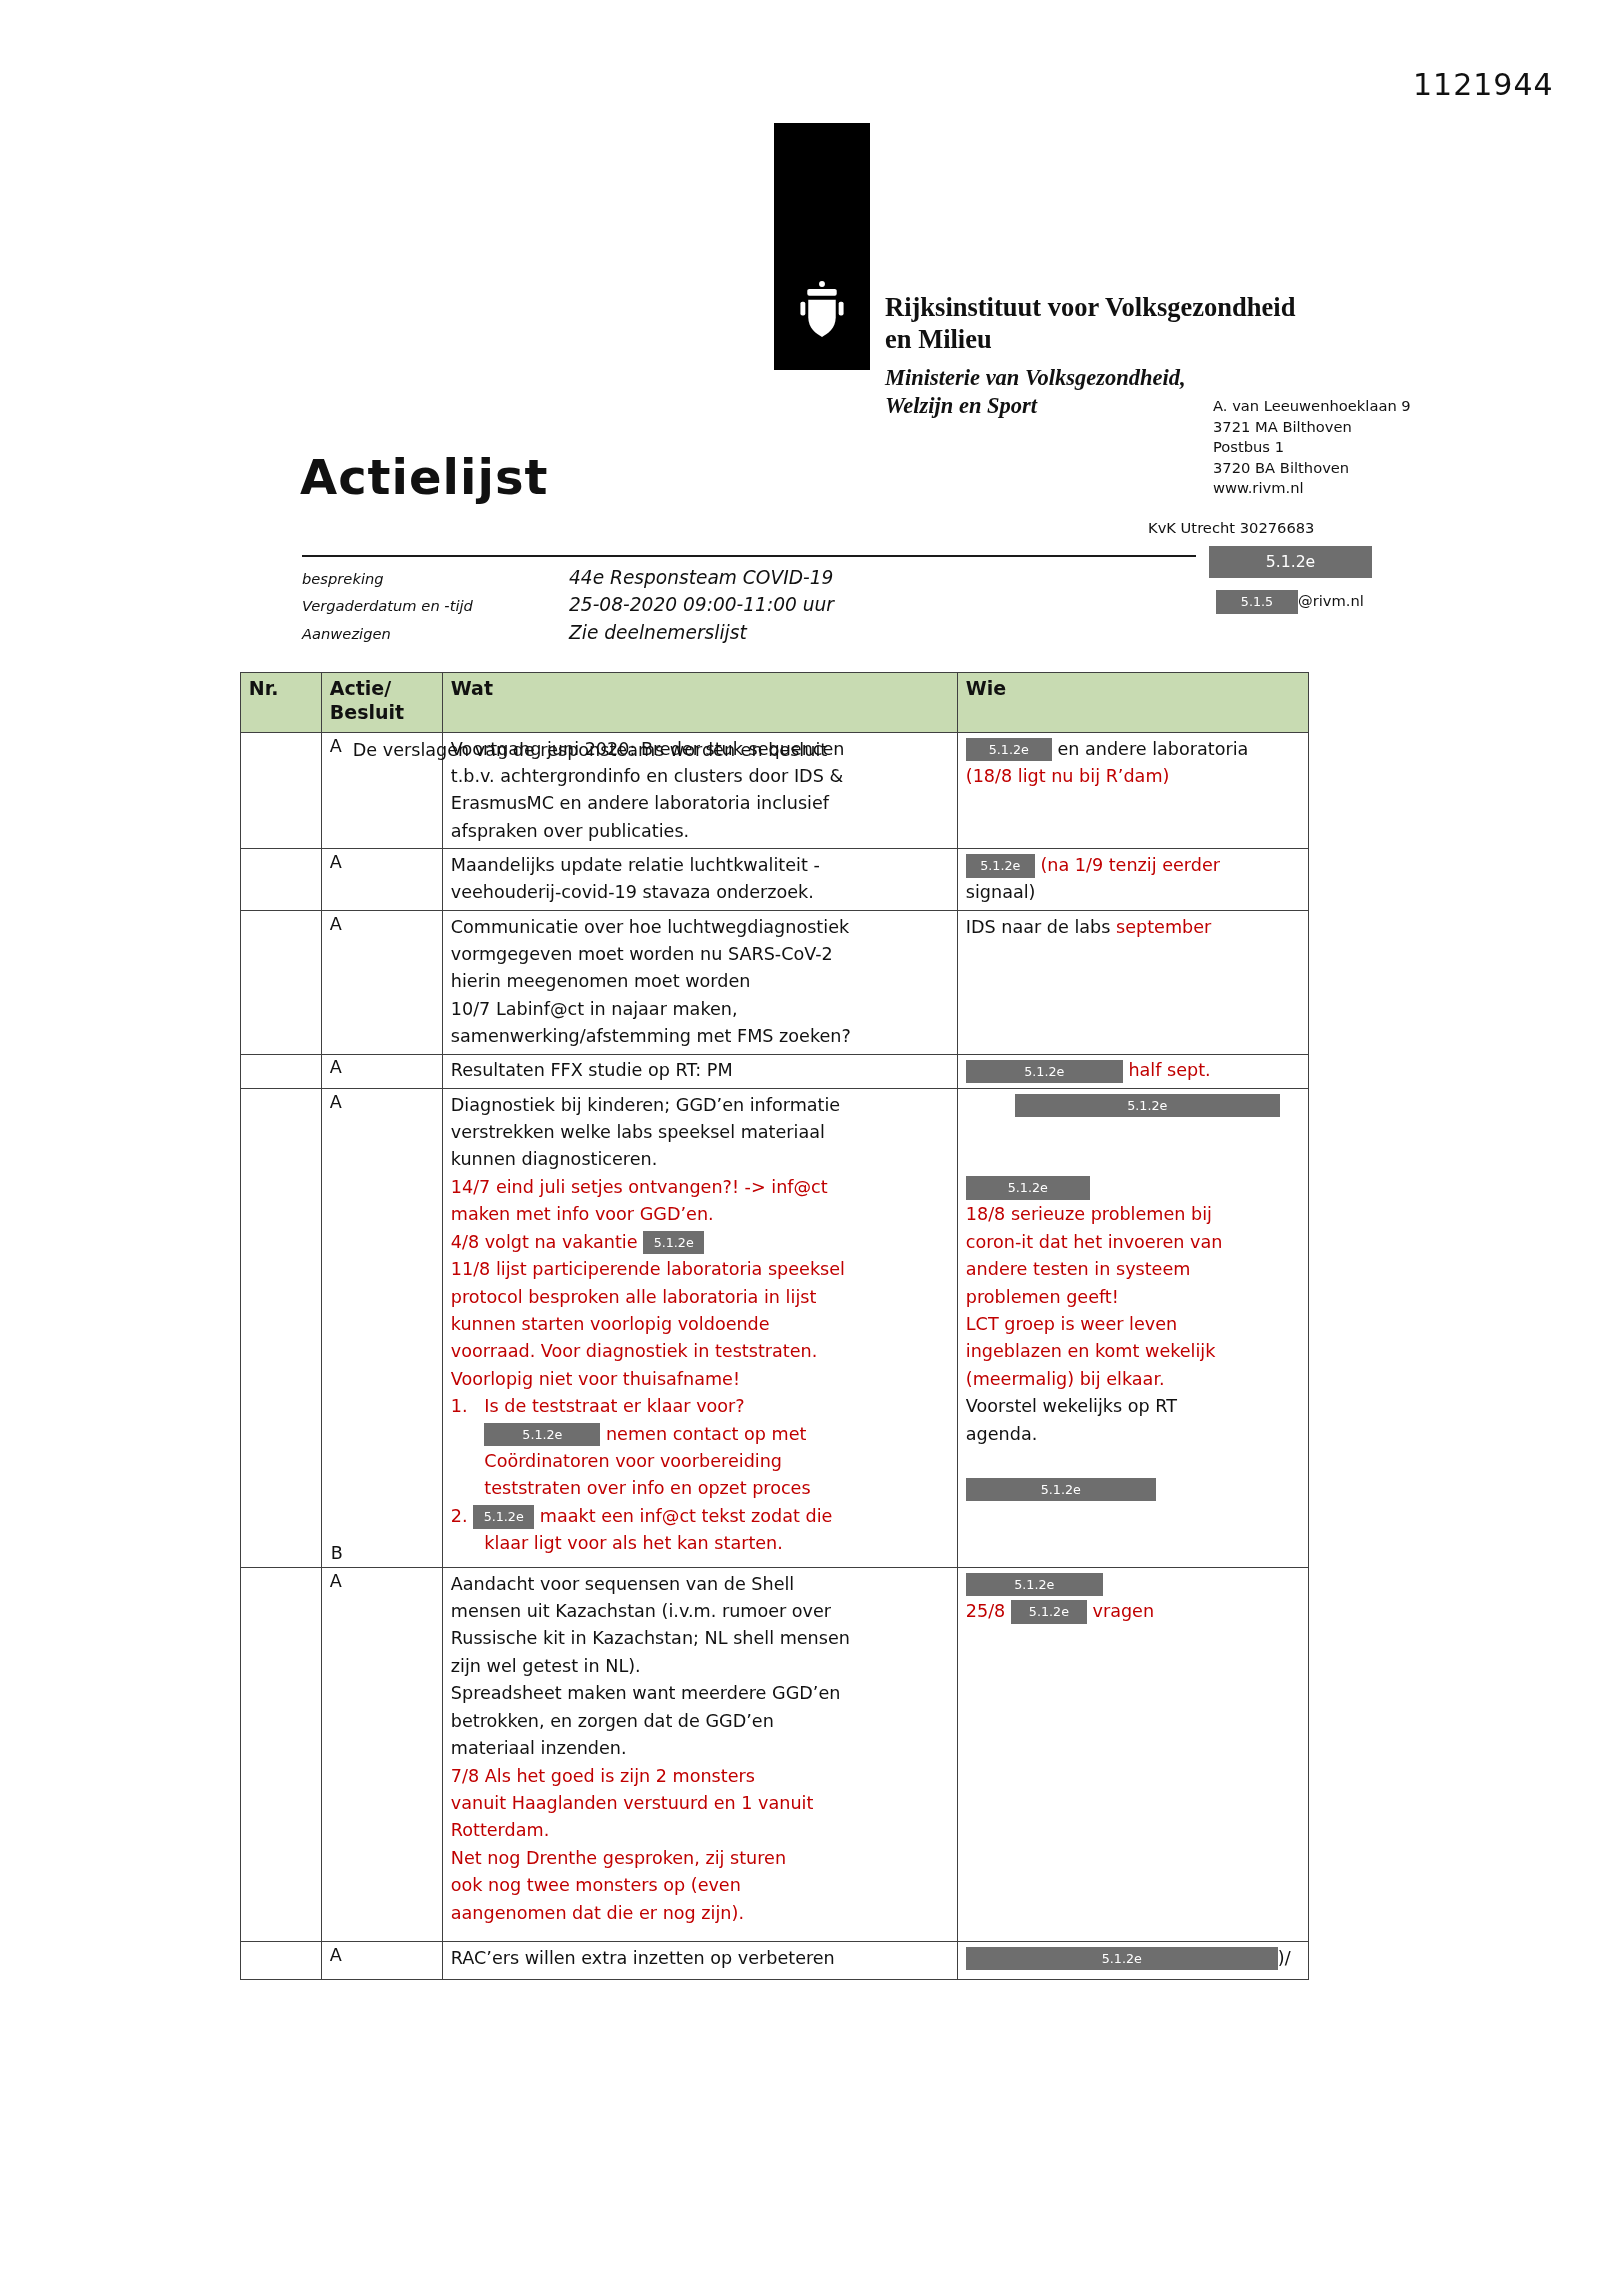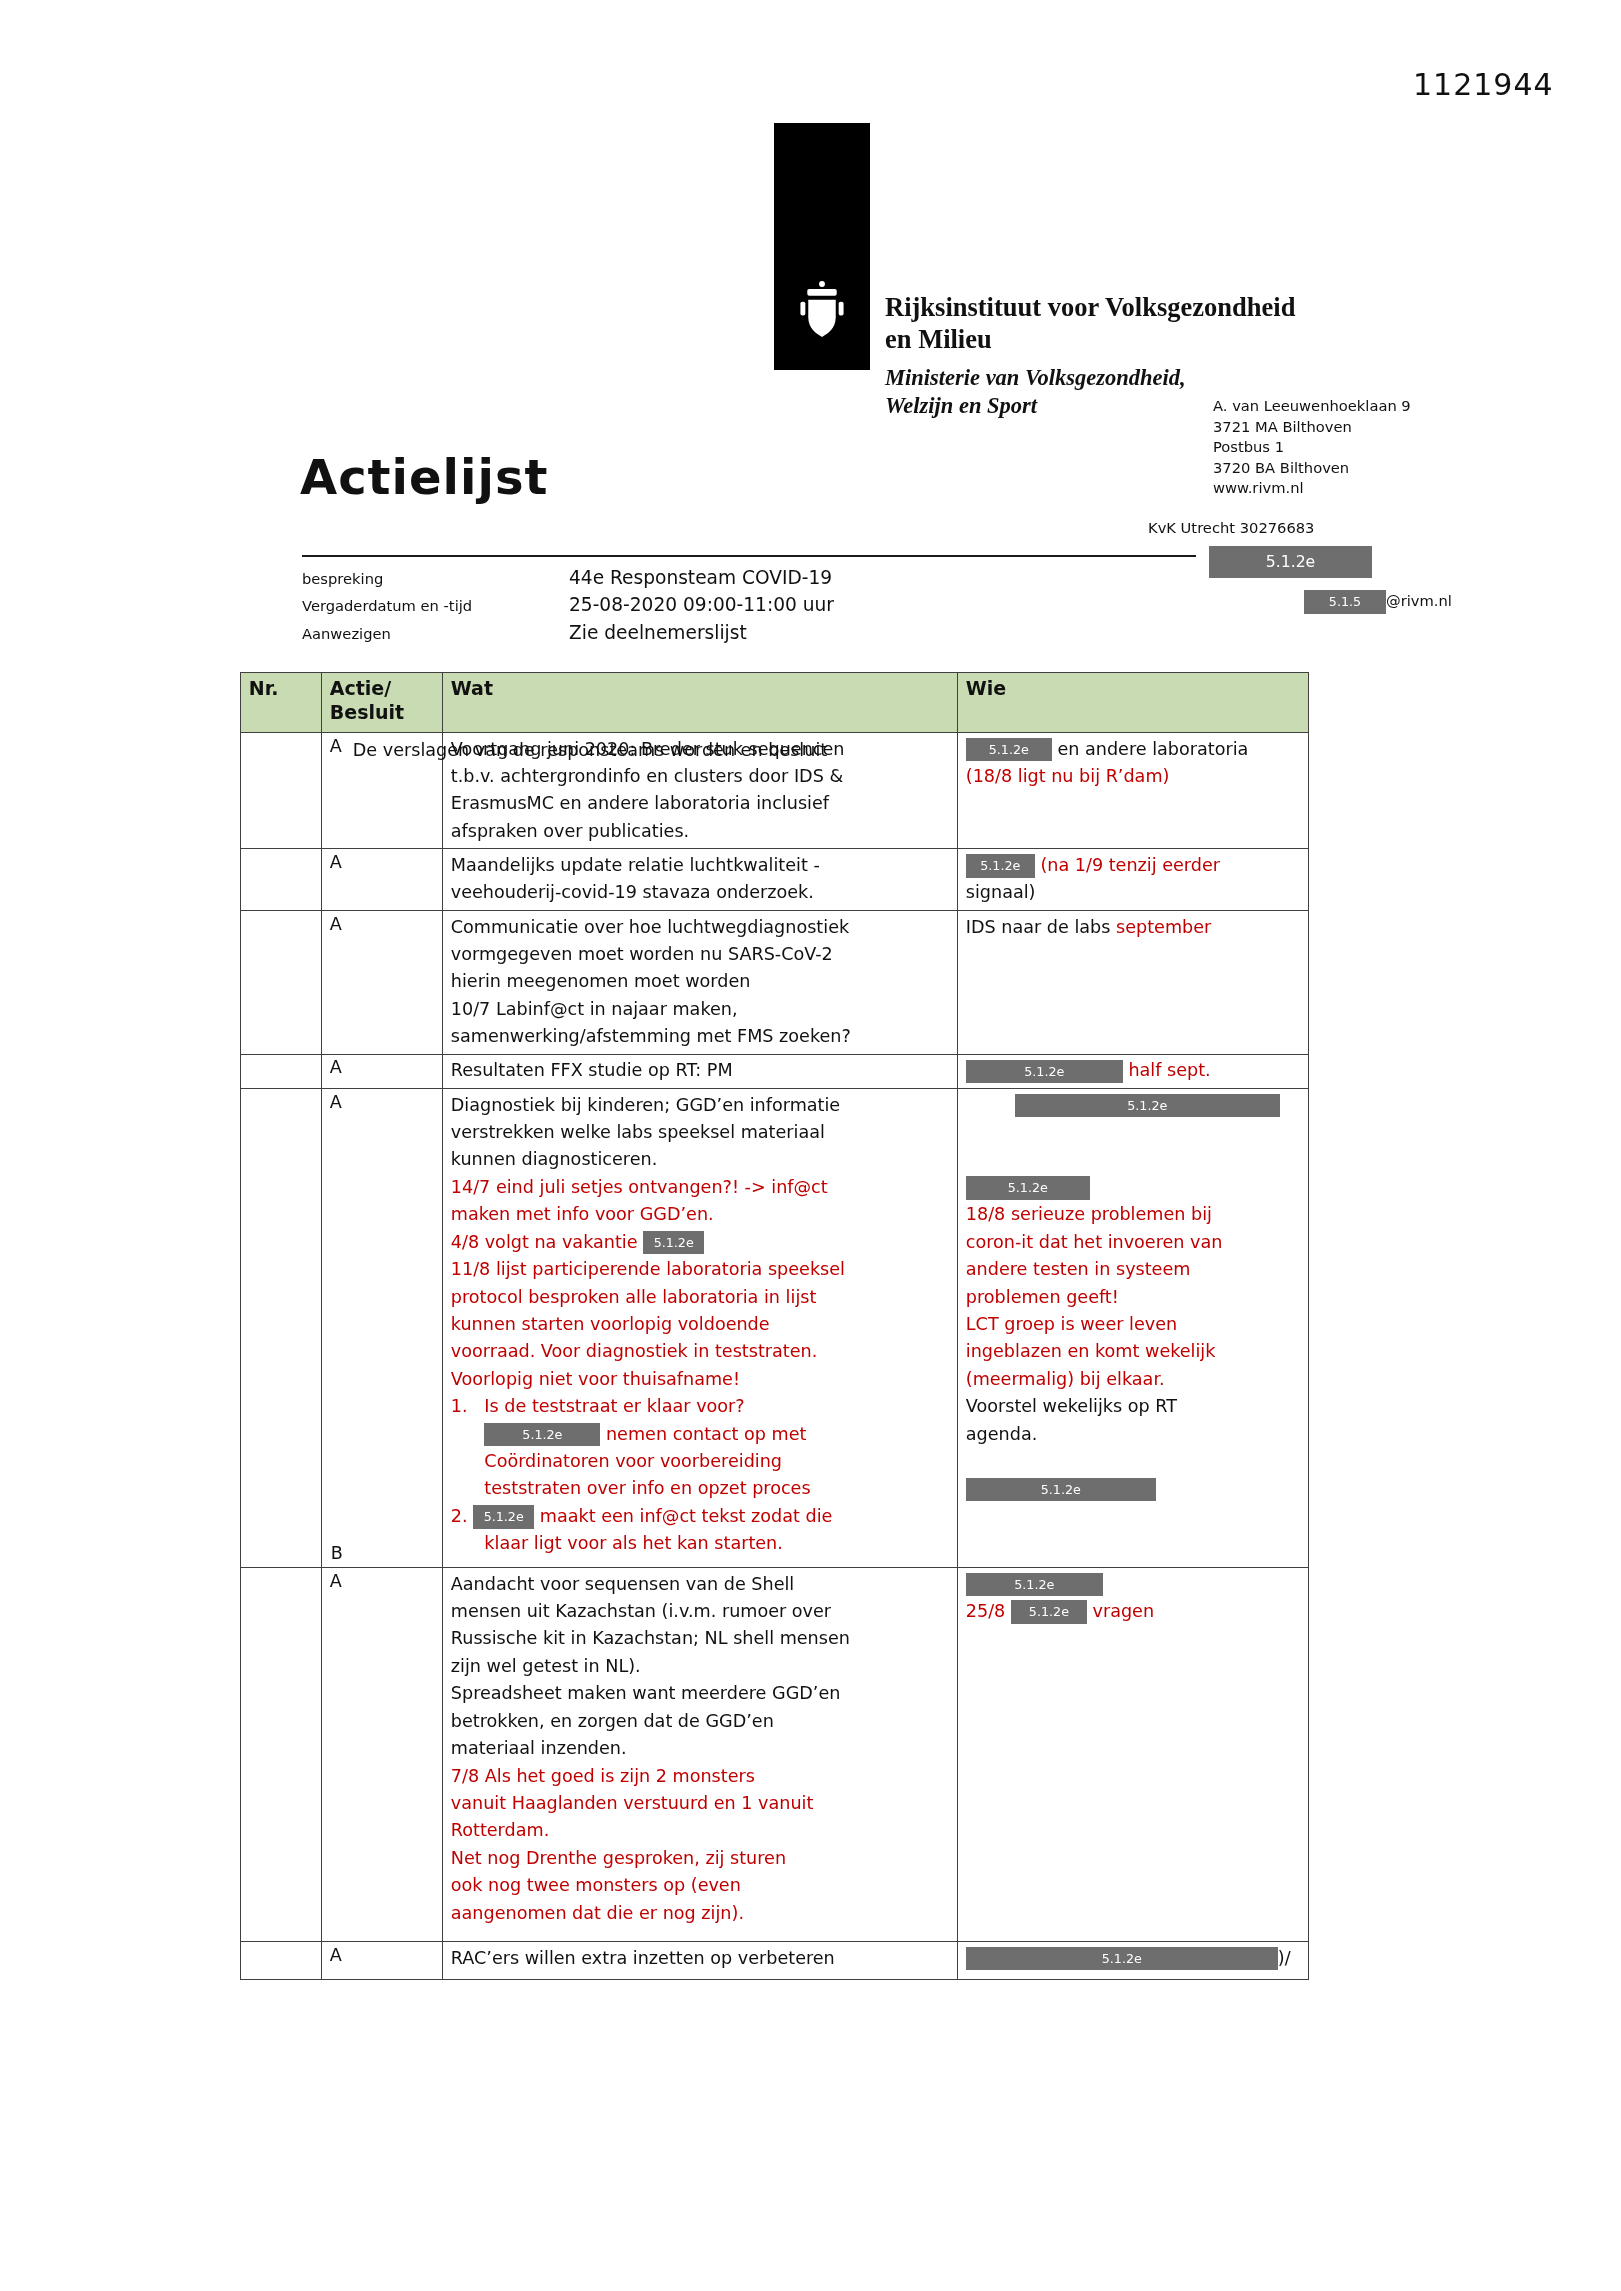--- a/index.html
+++ b/index.html
@@ -13,27 +13,27 @@
   .emblem{position:absolute;left:50%;top:155px;transform:translateX(-50%);}
   .logo-text{left:885px;top:271px;width:510px;margin-top:20px;}
   .org{font-family:"Liberation Serif",serif;font-weight:700;font-size:26.5px;line-height:32px;}
   .ministry-block{margin-top:8.8px;}
   .ministry{font-family:"Liberation Serif",serif;font-weight:700;font-style:italic;font-size:22.5px;line-height:28px;}
 
   .addr{left:1213px;top:396px;font-size:14.7px;line-height:20.6px;width:274px;}
   .kvk{left:1148px;top:519px;font-size:14.7px;}
   .addr-redact{left:1209px;top:546px;}
   .addr-redact .redact{width:163px;height:32px;line-height:32px;font-size:15.7px;}
-  .email-line{left:1264px;top:589px;font-size:14.7px;line-height:23.5px;padding-left:40px;}
+  .email-line{left:1176px;top:589px;font-size:14.7px;line-height:23.5px;padding-left:40px;}
   .email-line .redact{width:82px;height:23.5px;line-height:23.5px;}
 
   .title{left:300px;top:449px;font-size:48px;font-weight:700;letter-spacing:1px;margin:0;}
   .rule{left:302px;top:555px;width:894px;height:2px;background:#1a1a1a;}
 
-  .meta{left:302px;top:564px;}
+  .meta{left:302px;top:564px;font-style:italic;}
   .meta-row{height:27.4px;line-height:27.4px;white-space:pre;}
   .mlabel{display:inline-block;width:267px;font-size:14.7px;}
   .mvalue{font-size:18.6px;}
   .meta .redact{height:25.5px;line-height:25.5px;width:154px;margin-left:7.8px;vertical-align:bottom;font-size:13.7px;}
 
   .redact{display:inline-block;background:#6e6e6e;color:#fff;font-size:12.7px;height:23.5px;
           line-height:23.5px;text-align:center;padding:0 5.9px;box-sizing:border-box;vertical-align:middle;}
 
   .atable{position:absolute;left:240px;top:672px;width:1067px;border-collapse:collapse;table-layout:fixed;}
   .atable th,.atable td{border:1px solid #404040;vertical-align:top;padding:2.9px 7.8px;font-size:17.6px;overflow:visible;}

